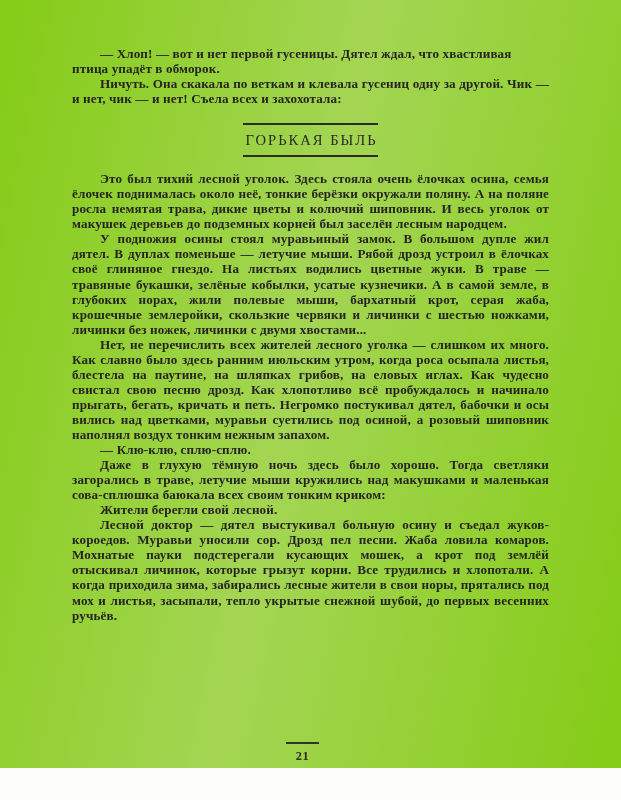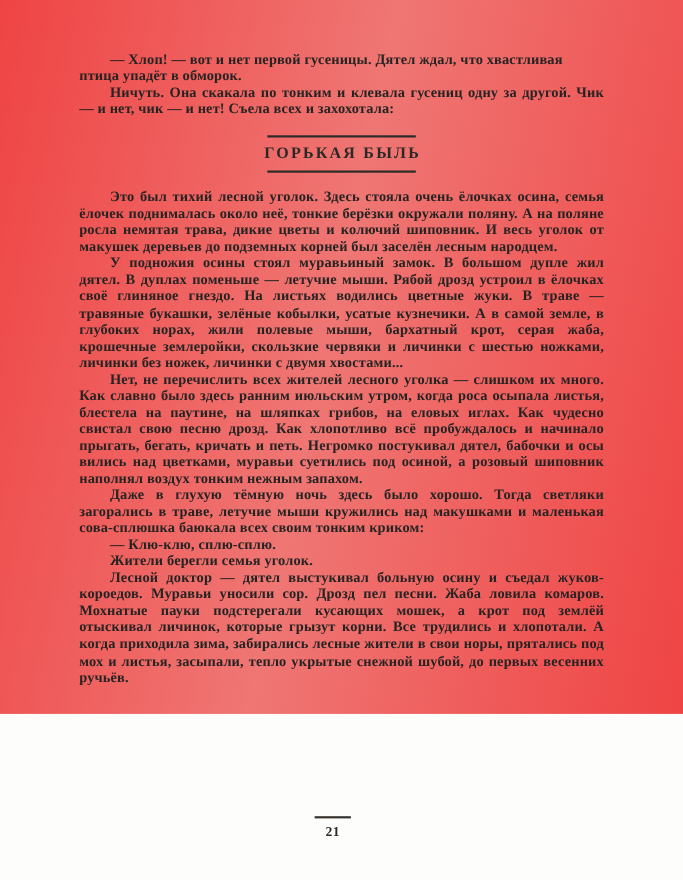--- a/index.html
+++ b/index.html
@@ -11,23 +11,23 @@
     height: 800px;
     background: #fdfdfc;
     font-family: "Liberation Serif", "DejaVu Serif", serif;
     color: #262422;
     overflow: hidden;
   }
 
   .page {
     position: relative;
     width: 621px;
-    height: 649px;
+    height: 768px;
     box-sizing: border-box;
-    background: #ef4444;
+    background: #84cc16;
   }
 
   
   .paper-grain {
     position: absolute;
     inset: 0;
     pointer-events: none;
     background:
       radial-gradient(circle at 12% 8%,  rgba(170,160,140,0.045) 0 2px, transparent 3px),
       radial-gradient(circle at 78% 4%,  rgba(170,160,140,0.040) 0 2px, transparent 3px),
@@ -72,21 +72,21 @@
   .chapter-heading .rule {
     width: 135px;
     height: 2px;
     background: #2d2b28;
   }
   .chapter-heading .rule.top    { margin-bottom: 7px; }
   .chapter-heading .rule.bottom { margin-top: 6px; }
   .chapter-title {
     font-size: 14.6px;
     letter-spacing: 2.0px;
-    font-weight: bold;
+    font-weight: normal;
     color: #2b2926;
     white-space: nowrap;
     padding-left: 2px;
   }
 
   
   .folio {
     position: absolute;
     left: 0;
     right: 16px;
@@ -112,36 +112,36 @@
 <body>
 
 <div class="page">
 
   <div class="paper-grain"></div>
 
   <div class="text-column">
 
     <div>
       <p class="para dash-line">— Хлоп! — вот и нет первой гусеницы. Дятел ждал, что хвастливая птица упадёт в обморок.</p>
-      <p class="para">Ничуть. Она скакала по тонким и клевала гусениц одну за другой. Чик — и нет, чик — и нет! Съела всех и захохотала:</p>
+      <p class="para">Ничуть. Она скакала по веткам и клевала гусениц одну за другой. Чик — и нет, чик — и нет! Съела всех и захохотала:</p>
     </div>
 
     <div class="chapter-heading">
       <div class="rule top"></div>
       <div class="chapter-title">ГОРЬКАЯ БЫЛЬ</div>
       <div class="rule bottom"></div>
     </div>
 
     <div>
       <p class="para">Это был тихий  лесной уголок. Здесь стояла очень ёлочках осина, семья ёлочек поднималась около неё, тонкие берёзки окружали поляну. А на поляне росла немятая трава, дикие цветы и колючий шиповник. И весь уголок от макушек деревьев до подземных корней был заселён лесным народцем.</p>
       <p class="para">У подножия осины стоял муравьиный замок. В большом дупле жил дятел. В дуплах поменьше — летучие мыши. Рябой дрозд устроил в ёлочках своё глиняное гнездо. На листьях водились цветные жуки. В траве — травяные букашки, зелёные кобылки, усатые кузнечики. А в самой земле, в глубоких норах, жили полевые мыши, бархатный крот, серая жаба, крошечные землеройки, скользкие червяки и личинки с шестью ножками, личинки без ножек, личинки с двумя хвостами...</p>
       <p class="para">Нет, не перечислить всех жителей лесного уголка — слишком их много. Как славно было здесь ранним июльским утром, когда роса осыпала листья, блестела на паутине, на шляпках грибов, на еловых иглах. Как чудесно свистал свою песню дрозд. Как хлопотливо всё пробуждалось и начинало прыгать, бегать, кричать и петь. Негромко постукивал дятел, бабочки и осы вились над цветками, муравьи суетились под осиной, а розовый шиповник наполнял воздух тонким нежным запахом.</p>
+      <p class="para dash-line">— Клю-клю, сплю-сплю.</p>
       <p class="para">Даже в глухую тёмную ночь здесь было хорошо. Тогда светляки загорались в траве, летучие мыши кружились над макушками и маленькая сова-сплюшка баюкала всех своим тонким криком:</p>
-      <p class="para dash-line">— Клю-клю, сплю-сплю.</p>
-      <p class="para dash-line">Жители берегли семья уголок.</p>
+      <p class="para dash-line">Жители берегли свой лесной.</p>
       <p class="para">Лесной доктор — дятел выстукивал больную осину и съедал жуков-короедов. Муравьи уносили сор. Дрозд пел песни. Жаба ловила комаров. Мохнатые пауки подстерегали кусающих мошек, а крот под землёй отыскивал личинок, которые грызут корни. Все трудились и хлопотали. А когда приходила зима, забирались лесные жители в свои норы, прятались под мох и листья, засыпали, тепло укрытые снежной шубой, до первых весенних ручьёв.</p>
     </div>
 
   </div>
 
   <div class="folio">
     <div class="folio-rule"></div>
     <div class="folio-number">21</div>
   </div>
 

